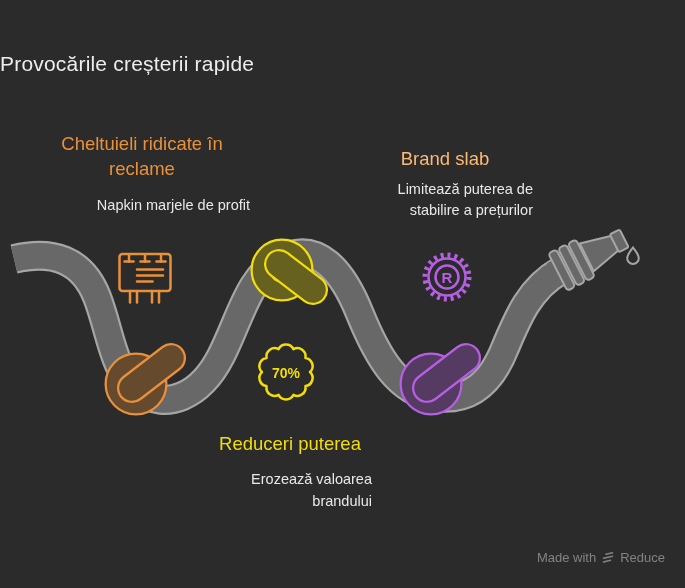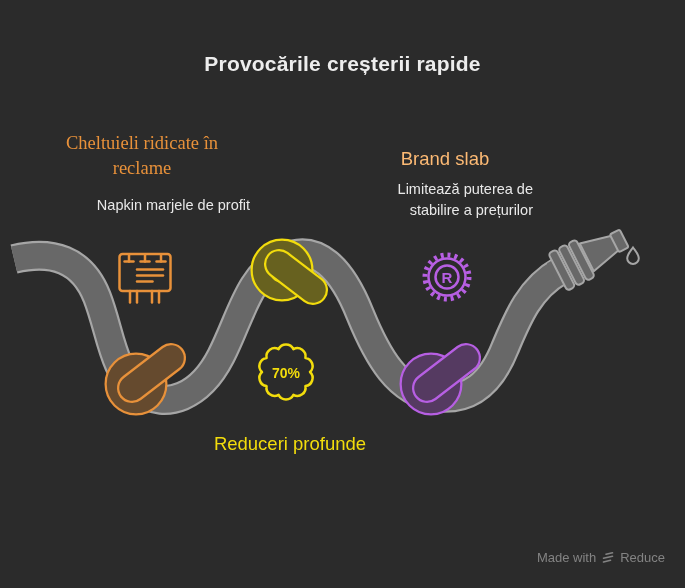--- a/index.html
+++ b/index.html
@@ -2,25 +2,25 @@
 <html><head>
 <meta charset="utf-8">
 <style>
   html,body{margin:0;padding:0;background:#1e1e1e;}
   .canvas{
     position:relative;width:685px;height:588px;background:#2B2B2B;
     font-family:"Liberation Sans",sans-serif;overflow:hidden;
   }
   .abs{position:absolute;}
   .title{
-    left:0;top:52px;width:685px;text-align:center;
-    font-size:21px;font-weight:700;color:#EDEDED;letter-spacing:.2px;
+    left:0;top:52px;width:685px;
+    font-size:21px;font-weight:400;color:#EDEDED;letter-spacing:.2px;
   }
   .heading{font-size:18.5px;font-weight:500;text-align:center;line-height:25px;}
-  .heading.orange{left:49px;top:131px;width:186px;color:#E8913A;font-family:Liberation Serif, serif;}
+  .heading.orange{left:49px;top:131px;width:186px;color:#E8913A;}
   .heading.purple{left:345px;top:146px;width:200px;color:#fdba74;}
   .heading.yellow{left:185px;top:431px;width:210px;color:#F2DC0C;}
   .subtext{
     font-size:14.5px;font-weight:500;color:#E8E8E8;text-align:right;line-height:21px;
   }
   .subtext.orange{left:34px;top:195px;width:216px;}
   .subtext.purple{left:353px;top:179px;width:180px;}
   .subtext.yellow{left:202px;top:468px;width:170px;line-height:22px;}
   .footer{
     right:20px;top:550px;display:flex;align-items:center;gap:5px;
@@ -130,21 +130,22 @@
   </svg>
 
   <div class="abs title">Provocările creșterii rapide</div>
 
   <div class="abs heading orange">Cheltuieli ridicate în reclame</div>
   <div class="abs subtext orange">Napkin marjele de profit</div>
 
   <div class="abs heading purple">Brand slab</div>
   <div class="abs subtext purple">Limitează puterea de stabilire a prețurilor</div>
 
-  <div class="abs heading yellow">Reduceri profunde</div>
+  <div class="abs heading yellow">Reduceri puterea</div>
+  <div class="abs subtext yellow">Erozează valoarea brandului</div>
 
   <div class="abs footer">
     <span>Made with</span>
     <svg width="14" height="14" viewBox="0 0 14 14">
       <g stroke="#838383" stroke-width="1.6" stroke-linecap="round" fill="none">
         <line x1="5" y1="3.2" x2="11.5" y2="1.8"></line>
         <line x1="2.5" y1="7.2" x2="11.5" y2="5.2"></line>
         <line x1="2.5" y1="11" x2="9.5" y2="9.2"></line>
       </g>
     </svg>

